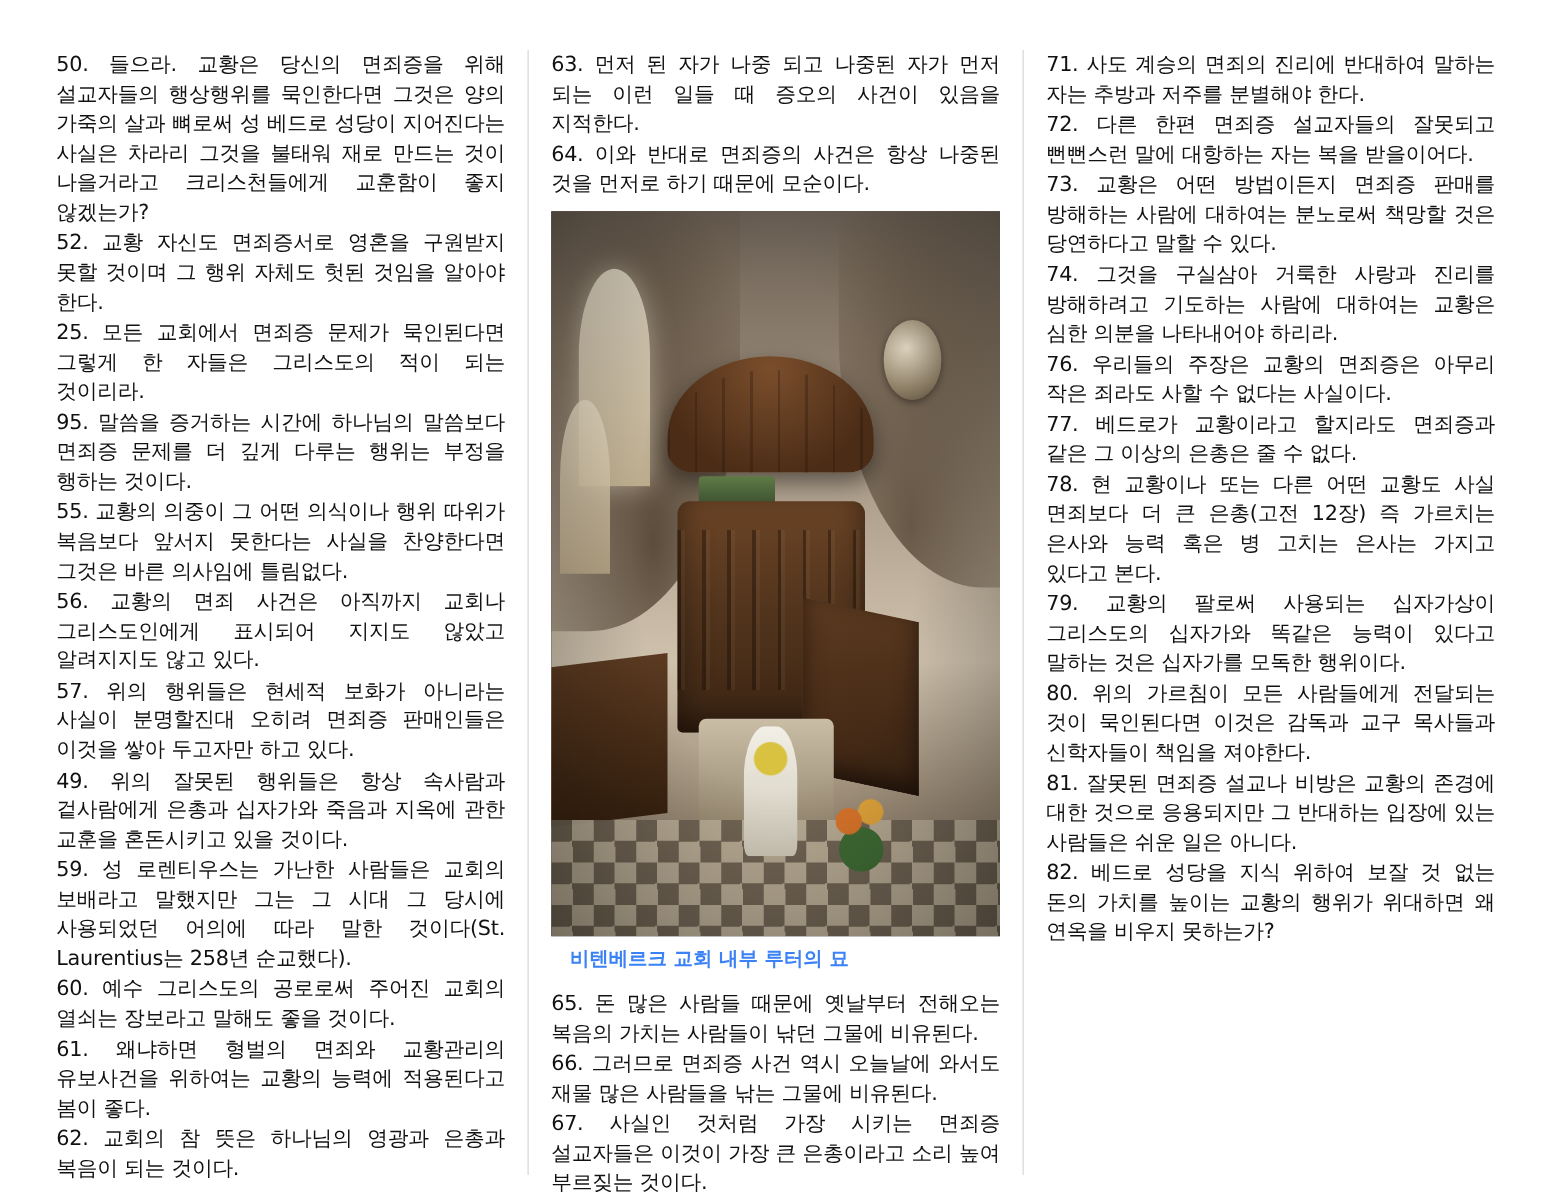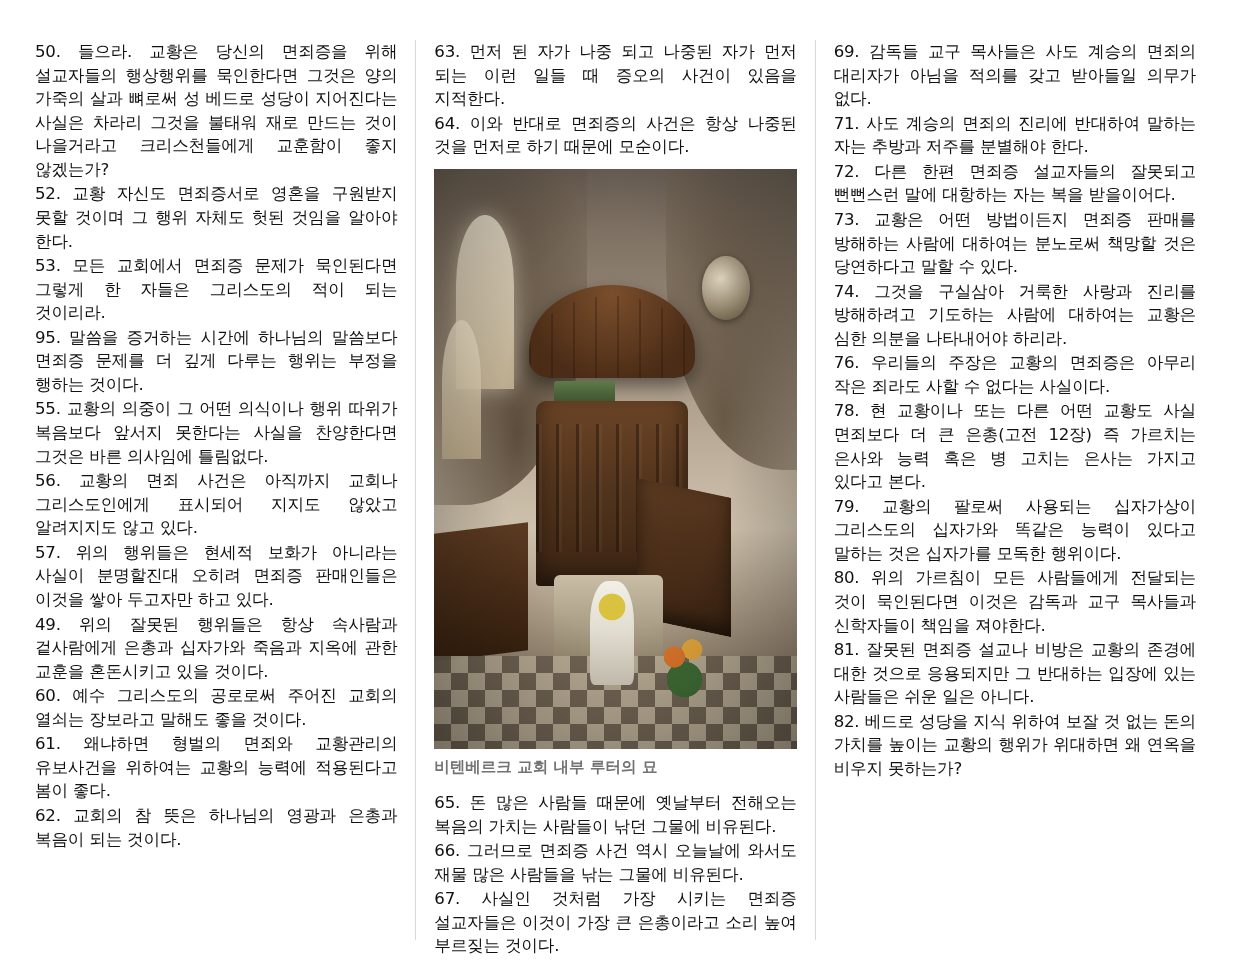--- a/index.html
+++ b/index.html
@@ -12,21 +12,21 @@
     height: 960px;
     font-family: "DejaVu Sans", "Liberation Sans", sans-serif;
     color: #111111;
     overflow: hidden;
   }
   .page {
     position: relative;
     width: 1242px;
     height: 960px;
     box-sizing: border-box;
-    padding: 40px 28px 20px 35px;
+    padding: 40px 28px 20px 45px;
   }
   .columns {
     display: flex;
     flex-direction: row;
     align-items: flex-start;
     gap: 0;
     height: 900px;
   }
   .col {
     box-sizing: border-box;
@@ -192,39 +192,40 @@
     border-radius: 50%;
   }
   .photo .vignette {
     position: absolute; inset: 0;
     background: radial-gradient(ellipse at 50% 45%, rgba(0,0,0,0) 45%, rgba(0,0,0,0.35) 100%);
   }
   .figure-caption {
     font-size: 15.5px;
     font-weight: bold;
     line-height: 1.3;
-    margin: 8px 0 14px 0;
-    color: #737373;
+    margin: 8px 0 14px 15px;
+    color: #3b82f6;
   }
 </style>
 </head>
 <body>
 
 <div class="page">
   <div class="columns">
 
     <div class="col">
       <p class="thesis">50. 들으라. 교황은 당신의 면죄증을 위해 설교자들의 행상행위를 묵인한다면 그것은 양의 가죽의 살과 뼈로써 성 베드로 성당이 지어진다는 사실은 차라리 그것을 불태워 재로 만드는 것이 나을거라고 크리스천들에게 교훈함이 좋지 않겠는가?</p>
       <p class="thesis">52. 교황 자신도 면죄증서로 영혼을 구원받지 못할 것이며 그 행위 자체도 헛된 것임을 알아야 한다.</p>
-      <p class="thesis">53. 모든 교회에서 면죄증 문제가 묵인된다면 그렇게 한 자들은 그리스도의 적이 되는 것이리라.</p>
+      <p class="thesis">25. 모든 교회에서 면죄증 문제가 묵인된다면 그렇게 한 자들은 그리스도의 적이 되는 것이리라.</p>
       <p class="thesis">95. 말씀을 증거하는 시간에 하나님의 말씀보다 면죄증 문제를 더 깊게 다루는 행위는 부정을 행하는 것이다.</p>
       <p class="thesis">55. 교황의 의중이 그 어떤 의식이나 행위 따위가 복음보다 앞서지 못한다는 사실을 찬양한다면 그것은 바른 의사임에 틀림없다.</p>
       <p class="thesis">56. 교황의 면죄 사건은 아직까지 교회나 그리스도인에게 표시되어 지지도 않았고 알려지지도 않고 있다.</p>
       <p class="thesis">57. 위의 행위들은 현세적 보화가 아니라는 사실이 분명할진대 오히려 면죄증 판매인들은 이것을 쌓아 두고자만 하고 있다.</p>
       <p class="thesis">49. 위의 잘못된 행위들은 항상 속사람과 겉사람에게 은총과 십자가와 죽음과 지옥에 관한 교훈을 혼돈시키고 있을 것이다.</p>
+      <p class="thesis">59. 성 로렌티우스는 가난한 사람들은 교회의 보배라고 말했지만 그는 그 시대 그 당시에 사용되었던 어의에 따라 말한 것이다(St. Laurentius는 258년 순교했다).</p>
       <p class="thesis">60. 예수 그리스도의 공로로써 주어진 교회의 열쇠는 장보라고 말해도 좋을 것이다.</p>
       <p class="thesis">61. 왜냐하면 형벌의 면죄와 교황관리의 유보사건을 위하여는 교황의 능력에 적용된다고 봄이 좋다.</p>
       <p class="thesis">62. 교회의 참 뜻은 하나님의 영광과 은총과 복음이 되는 것이다.</p>
     </div>
 
     <div class="col-sep"></div>
 
     <div class="col">
       <p class="thesis">63. 먼저 된 자가 나중 되고 나중된 자가 먼저 되는 이런 일들 때 증오의 사건이 있음을 지적한다.</p>
       <p class="thesis">64. 이와 반대로 면죄증의 사건은 항상 나중된 것을 먼저로 하기 때문에 모순이다.</p>
@@ -254,26 +255,26 @@
       </div>
 
       <p class="thesis">65. 돈 많은 사람들 때문에 옛날부터 전해오는 복음의 가치는 사람들이 낚던 그물에 비유된다.</p>
       <p class="thesis">66. 그러므로 면죄증 사건 역시 오늘날에 와서도 재물 많은 사람들을 낚는 그물에 비유된다.</p>
       <p class="thesis">67. 사실인 것처럼 가장 시키는 면죄증 설교자들은 이것이 가장 큰 은총이라고 소리 높여 부르짖는 것이다.</p>
     </div>
 
     <div class="col-sep"></div>
 
     <div class="col">
-      <p class="thesis">69. 감독들 교구 목사들은 사도 계승의 면죄의 대리자가 아님을 적의를 갖고 받아들일 의무가 없다.</p>
       <p class="thesis">71. 사도 계승의 면죄의 진리에 반대하여 말하는 자는 추방과 저주를 분별해야 한다.</p>
       <p class="thesis">72. 다른 한편 면죄증 설교자들의 잘못되고 뻔뻔스런 말에 대항하는 자는 복을 받을이어다.</p>
       <p class="thesis">73. 교황은 어떤 방법이든지 면죄증 판매를 방해하는 사람에 대하여는 분노로써 책망할 것은 당연하다고 말할 수 있다.</p>
       <p class="thesis">74. 그것을 구실삼아 거룩한 사랑과 진리를 방해하려고 기도하는 사람에 대하여는 교황은 심한 의분을 나타내어야 하리라.</p>
       <p class="thesis">76. 우리들의 주장은 교황의 면죄증은 아무리 작은 죄라도 사할 수 없다는 사실이다.</p>
+      <p class="thesis">77. 베드로가 교황이라고 할지라도 면죄증과 같은 그 이상의 은총은 줄 수 없다.</p>
       <p class="thesis">78. 현 교황이나 또는 다른 어떤 교황도 사실 면죄보다 더 큰 은총(고전 12장) 즉 가르치는 은사와 능력 혹은 병 고치는 은사는 가지고 있다고 본다.</p>
       <p class="thesis">79. 교황의 팔로써 사용되는 십자가상이 그리스도의 십자가와 똑같은 능력이 있다고 말하는 것은 십자가를 모독한 행위이다.</p>
       <p class="thesis">80. 위의 가르침이 모든 사람들에게 전달되는 것이 묵인된다면 이것은 감독과 교구 목사들과 신학자들이 책임을 져야한다.</p>
       <p class="thesis">81. 잘못된 면죄증 설교나 비방은 교황의 존경에 대한 것으로 응용되지만 그 반대하는 입장에 있는 사람들은 쉬운 일은 아니다.</p>
       <p class="thesis">82. 베드로 성당을 지식 위하여 보잘 것 없는 돈의 가치를 높이는 교황의 행위가 위대하면 왜 연옥을 비우지 못하는가?</p>
     </div>
 
   </div>
 </div>
 

